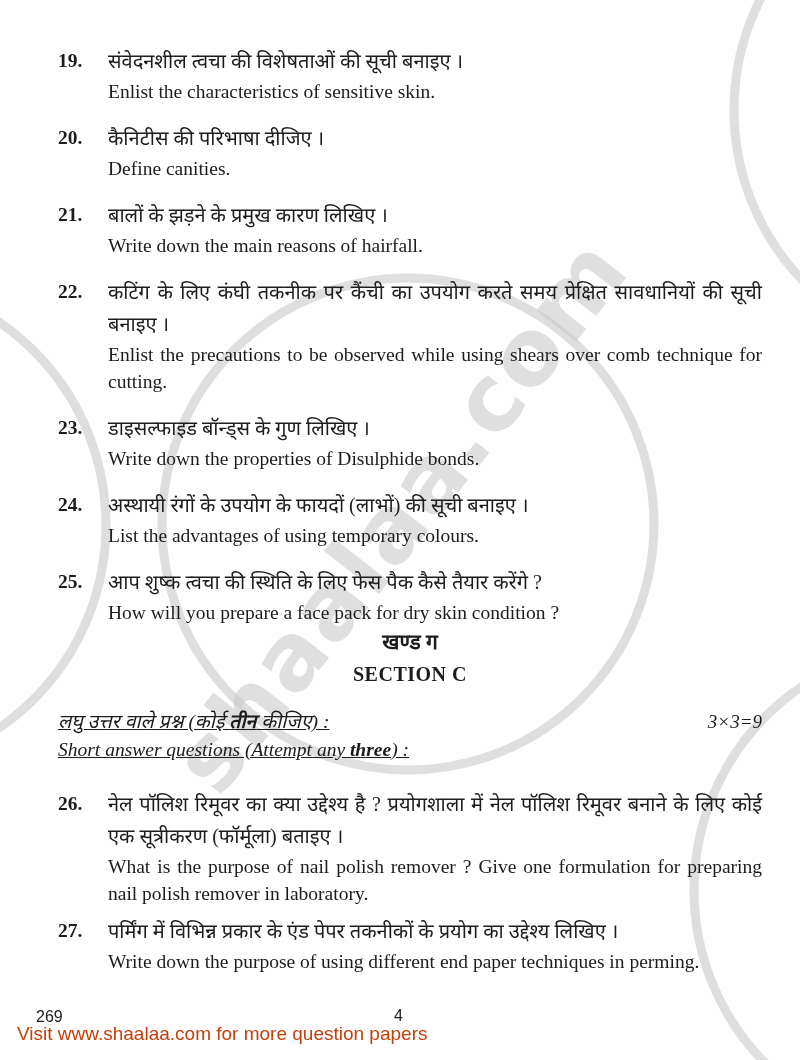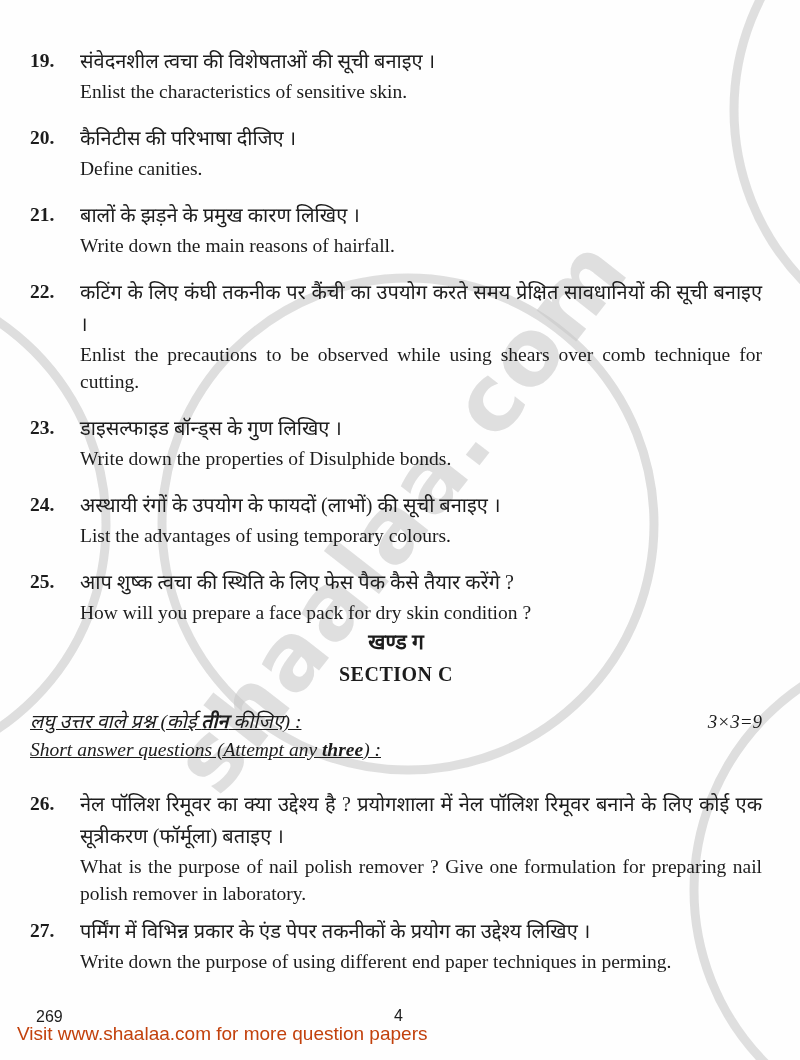--- a/index.html
+++ b/index.html
@@ -19,21 +19,21 @@
   .wm-svg {
     position: absolute; left: 0; top: 0;
     width: 800px; height: 1060px;
     z-index: 0;
     pointer-events: none;
   }
   
   .content {
     position: relative;
     z-index: 1;
-    padding: 45px 38px 0 30px;
+    padding: 45px 38px 0 58px;
   }
   .question {
     display: flex;
     margin-bottom: 17px;
   }
   .q-num {
     flex: 0 0 50px;
     font-weight: bold;
     font-size: 19.5px;
     line-height: 32px;

